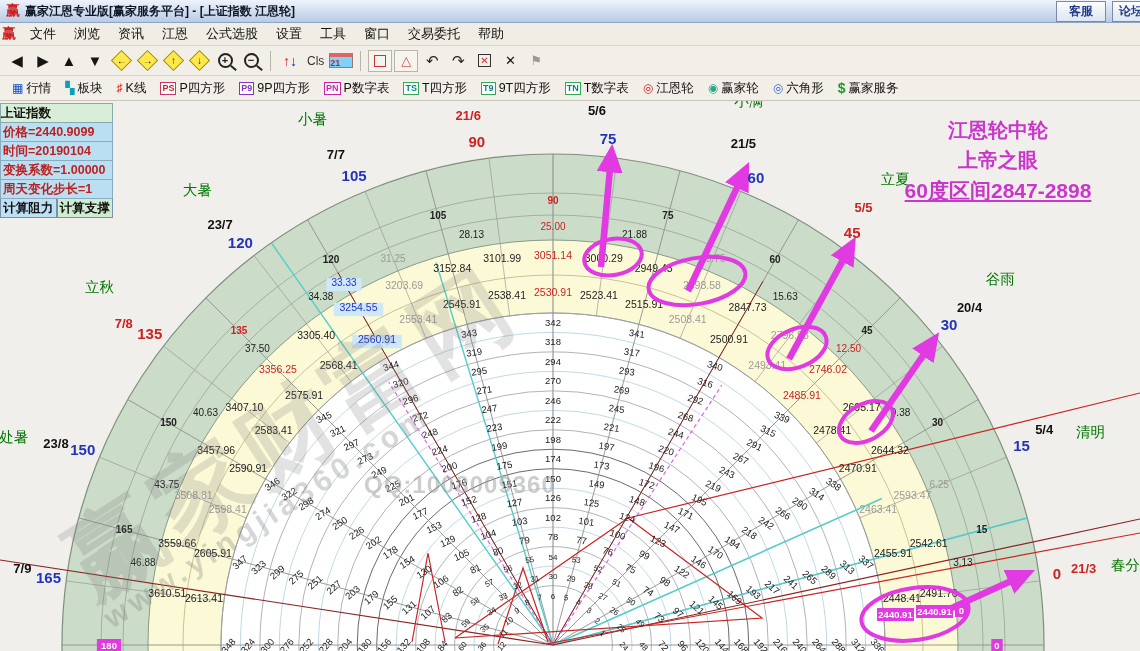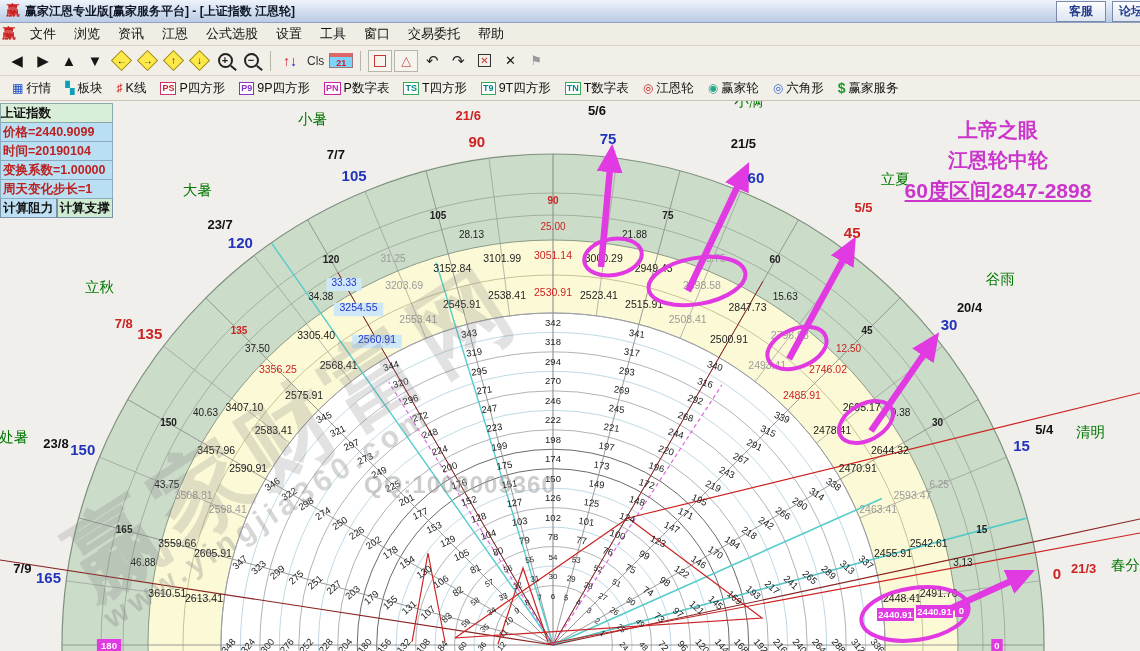--- a/index.html
+++ b/index.html
@@ -28,21 +28,21 @@
     transform:rotate(45deg);display:flex;align-items:center;justify-content:center;}
   .diamond>span{transform:rotate(-45deg);font-size:10px;font-weight:bold;color:#222;}
   .mag{position:relative;width:15px;height:15px;border:2px solid #222;border-radius:50%;
     font-size:11px;font-weight:bold;line-height:11px;text-align:center;color:#222;}
   .mag:after{content:"";position:absolute;width:7px;height:2px;background:#222;
     right:-6px;bottom:-3px;transform:rotate(40deg);}
   .vsep{width:1px;height:20px;background:#b8b4a8;margin:0 5px;}
   .updown .u{color:#c22;font-weight:bold;} .updown .d{color:#22c;font-weight:bold;}
   .cls-txt{font-size:12px;color:#333;padding:0 3px;}
   .cal{width:36px;height:15px;border:1px solid #977;background:#7dd3fc;
-    font-size:9px;text-align:center;line-height:13px;color:#c22;font-weight:bold;border-top:4px solid #d66;}
+    font-size:9px;text-align:left;line-height:13px;color:#c22;font-weight:bold;border-top:4px solid #d66;}
   .shape-btn{width:24px;height:22px;border:1px solid #b8b4a8;background:#f6f4ee;
     display:flex;align-items:center;justify-content:center;}
   .sq{width:12px;height:12px;border:1px solid #c33;}
   .tri{color:#c55;font-size:13px;}
   .rot{font-size:15px;color:#222;}
   .xbox{width:13px;height:13px;border:1px solid #333;color:#c33;font-size:10px;
     line-height:11px;text-align:center;font-weight:bold;}
   .collapse{color:#111;font-weight:bold;font-size:13px;}
   .flagico{color:#9a9a9a;font-size:13px;}
   .view-item{display:flex;align-items:center;gap:3px;padding:0 7px;height:25px;cursor:default;}
@@ -622,22 +622,22 @@
         <div class="panel-row">变换系数=1.00000</div>
         <div class="panel-row">周天变化步长=1</div>
       </div>
     <div class="panel-buttons">
       <div class="pbtn resist">计算阻力</div>
       <div class="pbtn support">计算支撑</div>
     </div>
   </div>
 
   <div class="annotation">
+    <div>江恩轮中轮</div>
     <div>上帝之眼</div>
-    <div>江恩轮中轮</div>
     <div class="l3">60度区间2847-2898</div>
   </div>
 
   <div class="wm">
     <div>赢家财富网</div>
     <div class="url">www.yingjia360.com</div>
   </div>
   <div class="qq">QQ:1008009360</div>
 </div>
 

